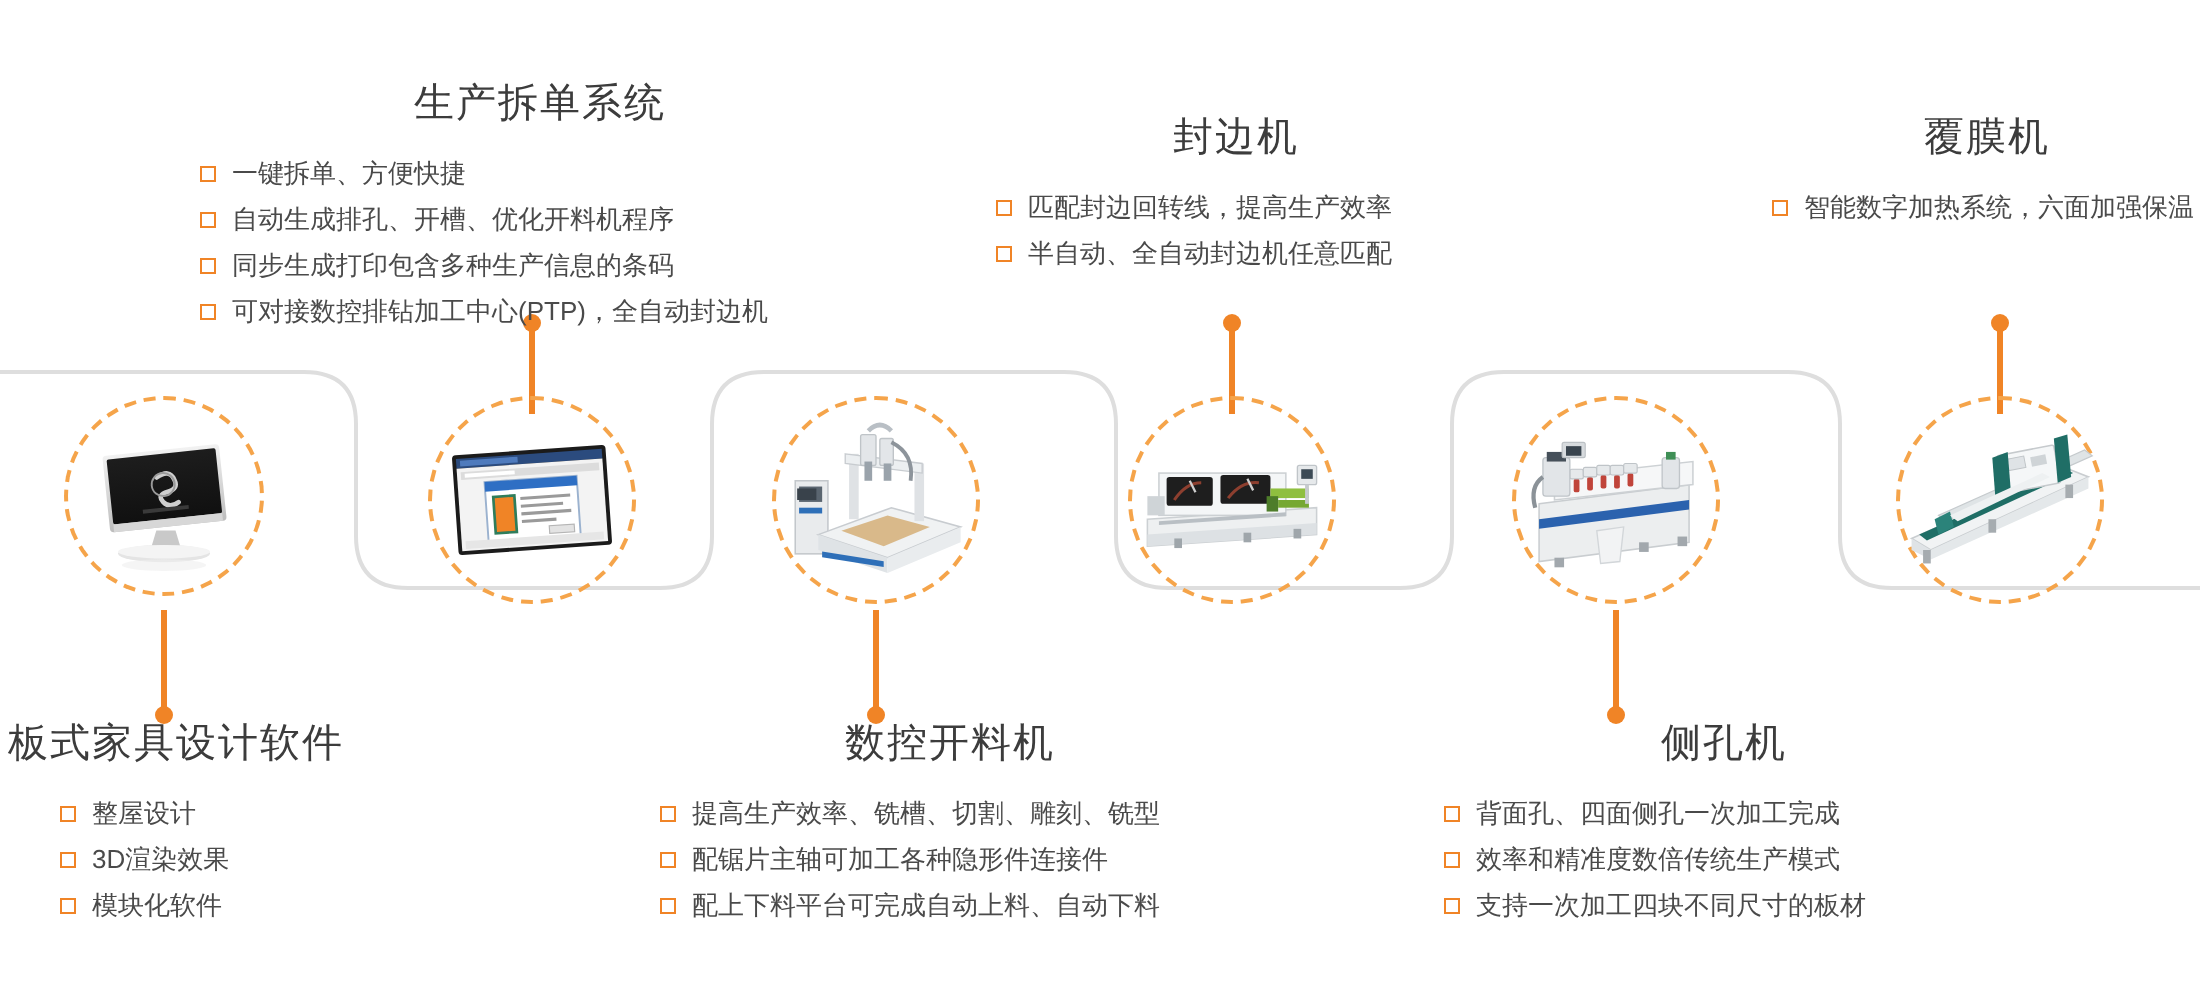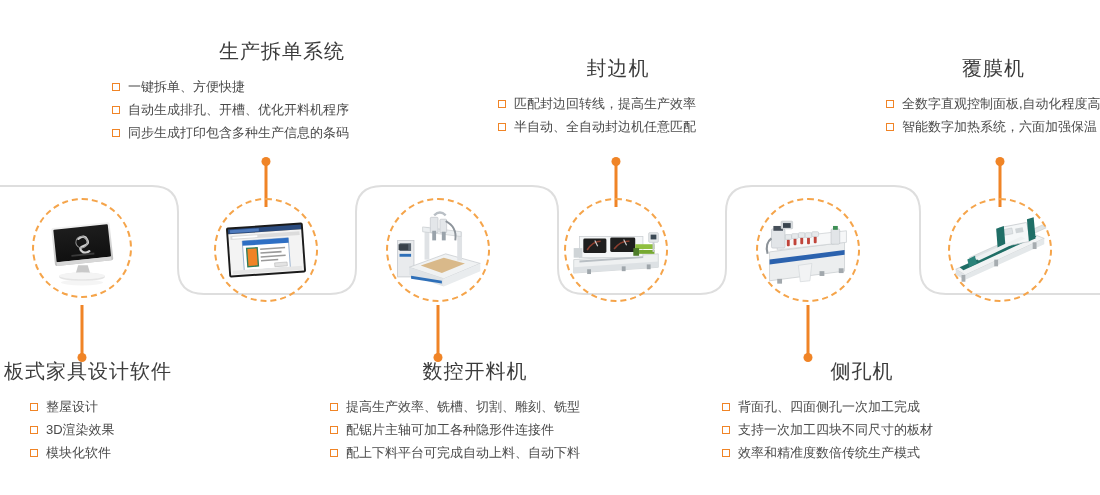--- a/index.html
+++ b/index.html
@@ -301,34 +301,38 @@
       <path d="M18 62 L26 58 L28 66 L20 70 Z" fill="#2b837a"></path>
 
       <path d="M26 60 L74 38 L78 40 L30 63 Z" fill="#eef1f2"></path>
 
       <rect x="12" y="78" width="4" height="7" fill="#a6acb0"></rect>
       <rect x="46" y="62" width="4" height="7" fill="#a6acb0"></rect>
       <rect x="86" y="44" width="4" height="7" fill="#a6acb0"></rect>
     </svg>
   </div>
 
-  <div class="block" style="left:112px; top:38px; width:340px;">
+  <div class="block" style="left:100px; top:38px; width:340px;">
     <h3 class="center">生产拆单系统</h3>
     <ul>
       <li>
           <span class="bullet"></span>
           <span>一键拆单、方便快捷</span>
         </li>
       <li>
           <span class="bullet"></span>
           <span>自动生成排孔、开槽、优化开料机程序</span>
         </li>
       <li>
           <span class="bullet"></span>
           <span>同步生成打印包含多种生产信息的条码</span>
+        </li>
+      <li>
+          <span class="bullet"></span>
+          <span>可对接数控排钻加工中心(PTP)，全自动封边机</span>
         </li>
     </ul>
   </div>
 
   <div class="block" style="left:498px; top:55px; width:240px;">
     <h3 class="center">封边机</h3>
     <ul>
       <li>
           <span class="bullet"></span>
           <span>匹配封边回转线，提高生产效率</span>
@@ -338,24 +342,20 @@
           <span>半自动、全自动封边机任意匹配</span>
         </li>
     </ul>
   </div>
 
   <div class="block" style="left:886px; top:55px; width:215px;">
     <h3 class="center">覆膜机</h3>
     <ul>
       <li>
           <span class="bullet"></span>
-          <span>全数字直观控制面板,自动化程度高</span>
-        </li>
-      <li>
-          <span class="bullet"></span>
           <span>智能数字加热系统，六面加强保温</span>
         </li>
     </ul>
   </div>
 
   <div class="block" style="left:4px; top:358px; width:300px;">
     <h3 class="left">板式家具设计软件</h3>
     <ul style="padding-left:26px;">
       <li>
           <span class="bullet"></span>
@@ -392,22 +392,22 @@
 
   <div class="block" style="left:722px; top:358px; width:280px;">
     <h3 class="center">侧孔机</h3>
     <ul>
       <li>
           <span class="bullet"></span>
           <span>背面孔、四面侧孔一次加工完成</span>
         </li>
       <li>
           <span class="bullet"></span>
+          <span>效率和精准度数倍传统生产模式</span>
+        </li>
+      <li>
+          <span class="bullet"></span>
           <span>支持一次加工四块不同尺寸的板材</span>
         </li>
-      <li>
-          <span class="bullet"></span>
-          <span>效率和精准度数倍传统生产模式</span>
-        </li>
     </ul>
   </div>
 
 </div>
 
 </body></html>

